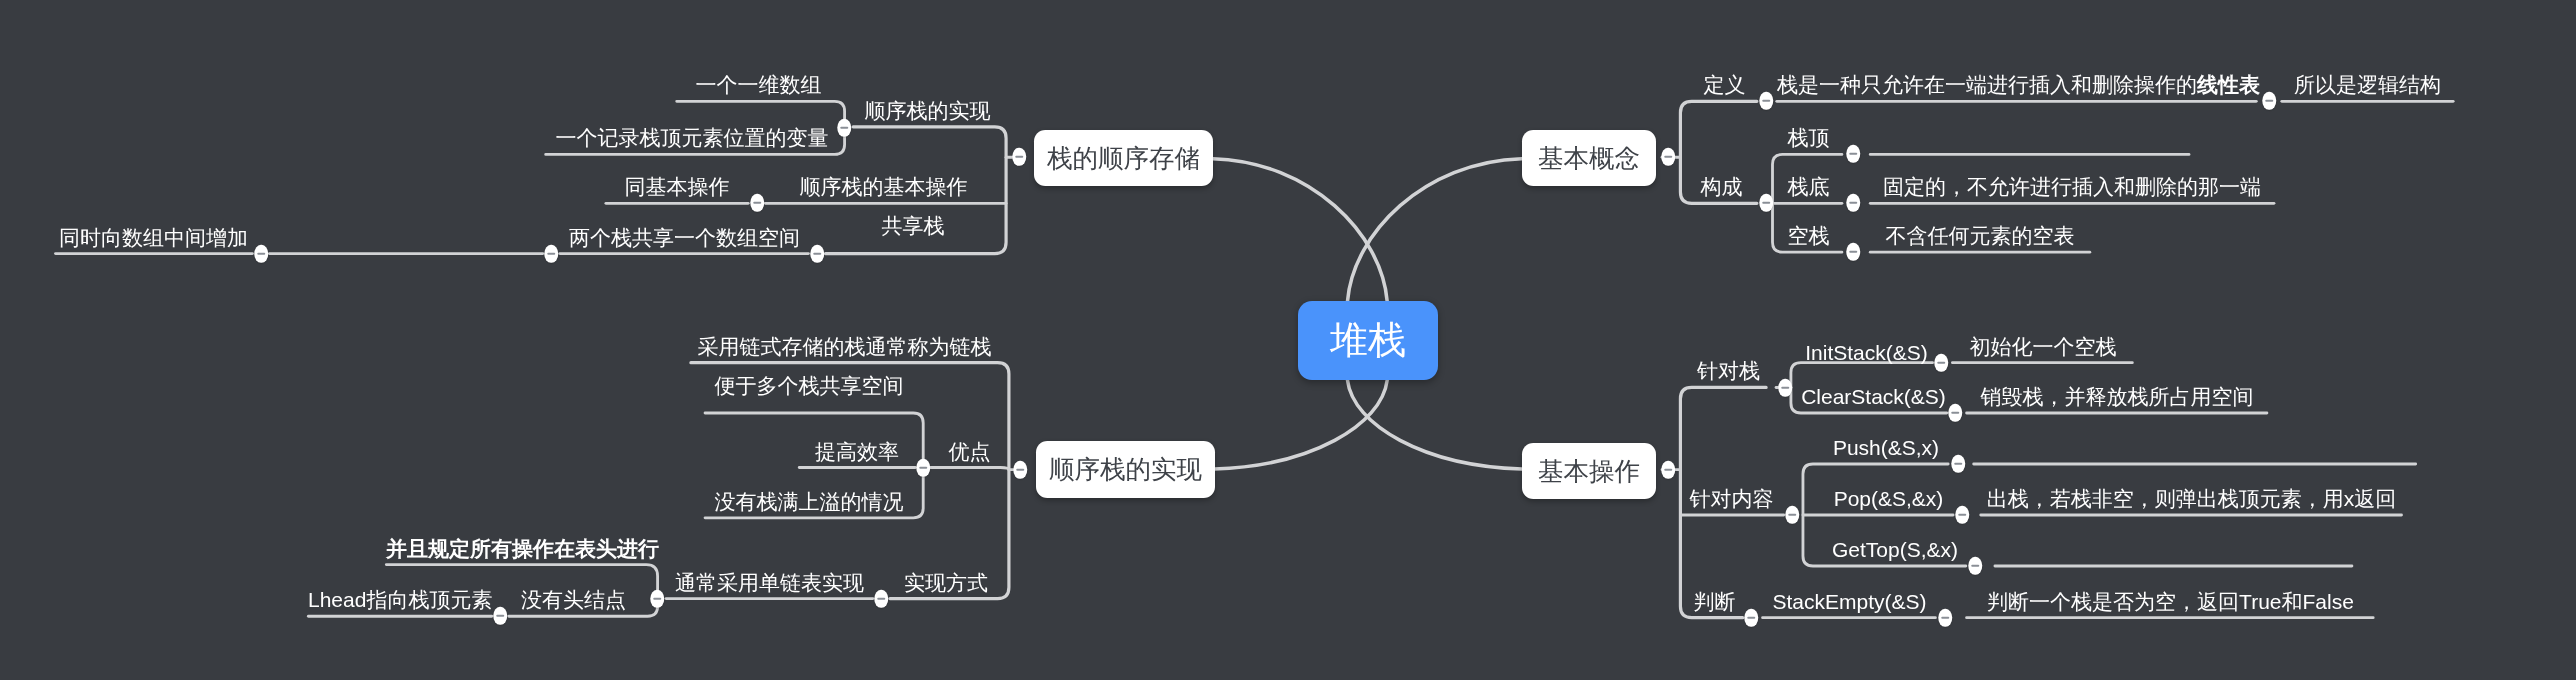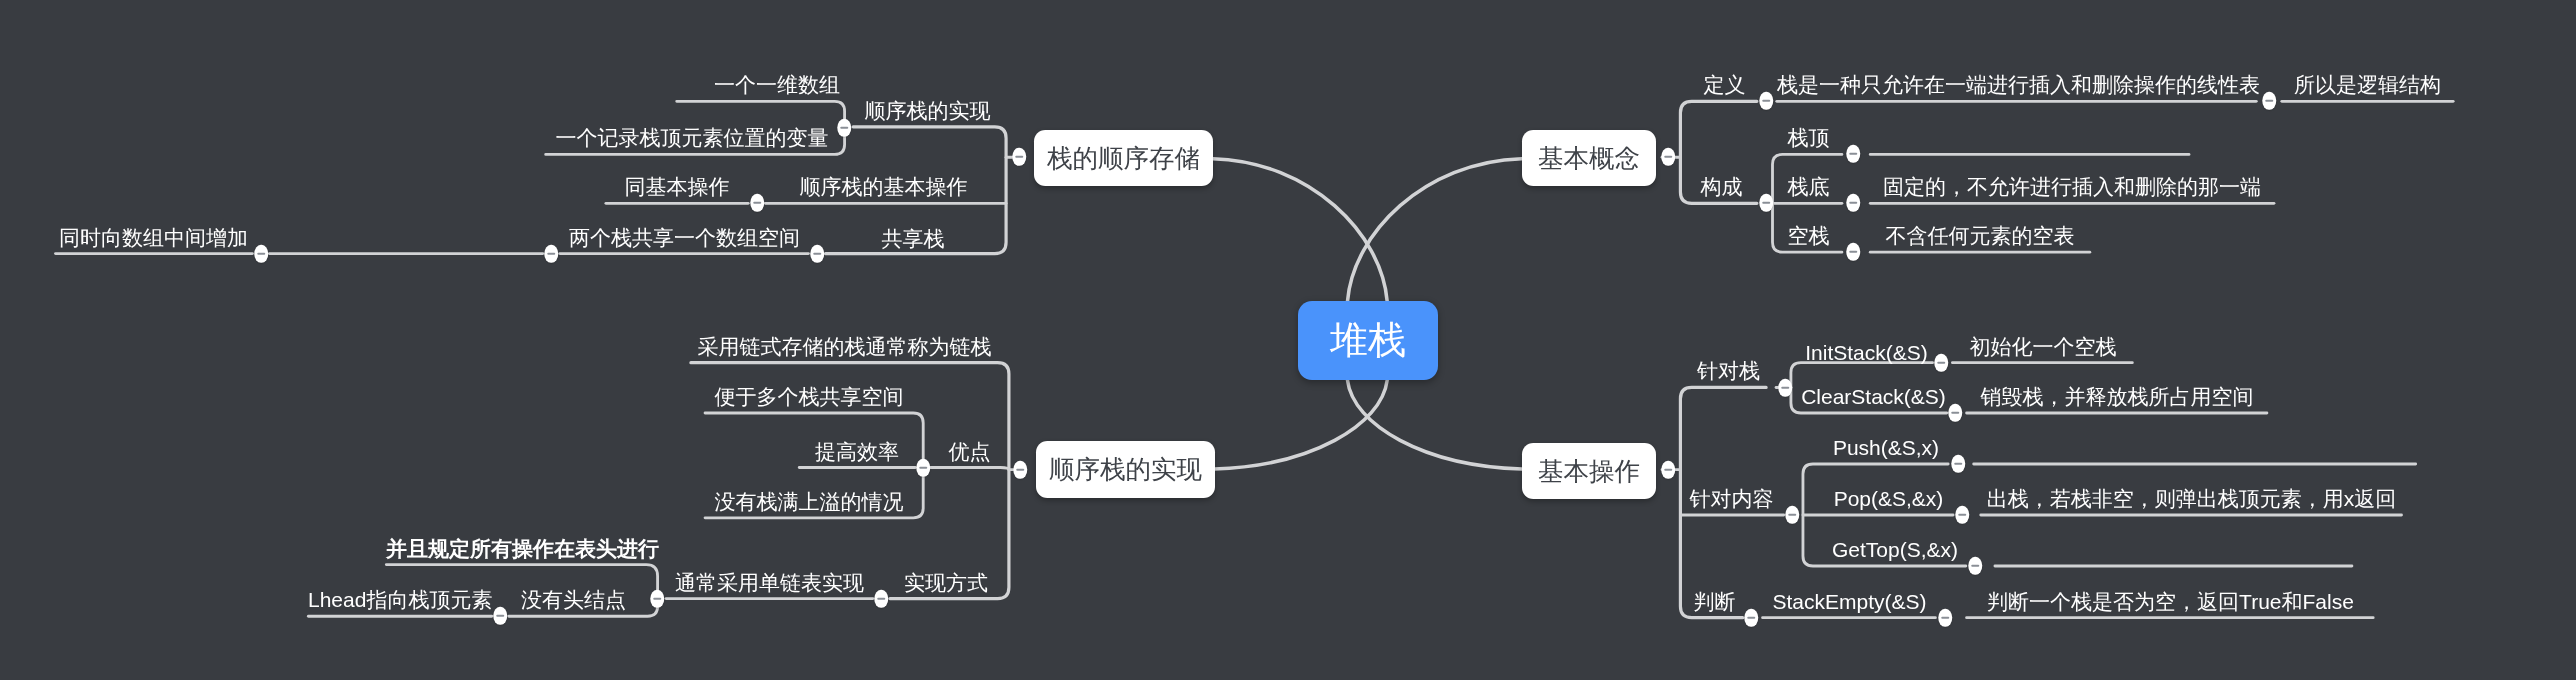--- a/index.html
+++ b/index.html
@@ -17,21 +17,21 @@
   svg#wires path{stroke:var(--line);stroke-width:4;fill:none;stroke-linecap:round;}
   svg#wires path.trunk{stroke-width:4.5;}
   svg#wires path.rootlink{stroke-width:5;}
 
   .lbl{
     position:absolute;z-index:3;color:var(--label-text);
     font-size:21px;line-height:25.5px;white-space:nowrap;
     text-align:center;overflow:visible;
   }
   .lbl.bold{font-weight:bold;}
-  .lbl b{font-weight:normal;}
+  .lbl b{font-weight:bold;}
 
   .topic{
     position:absolute;z-index:4;background:var(--topic-fill);color:var(--topic-text);
     border-radius:11.3px;display:flex;align-items:center;justify-content:center;
     font-size:25.5px;white-space:nowrap;box-shadow:0 2.1px 5.7px rgba(0,0,0,.25);
   }
   .root-topic{
     position:absolute;z-index:5;background:var(--root-fill);color:var(--root-text);
     border-radius:14px;display:flex;align-items:center;justify-content:center;
     font-size:38px;white-space:nowrap;box-shadow:0 2.1px 7px rgba(0,0,0,.3);
@@ -100,31 +100,31 @@
   </svg>
 
   <div class="root-topic" style="left:1298px;top:301px;width:140px;height:79px;">堆栈</div>
 
   <div class="topic" style="left:1034px;top:130px;width:179px;height:56px;">栈的顺序存储</div>
   <div class="topic" style="left:1036px;top:441px;width:179px;height:57px;">顺序栈的实现</div>
   <div class="topic" style="left:1522px;top:130px;width:134px;height:56px;">基本概念</div>
   <div class="topic" style="left:1522px;top:443px;width:134px;height:56px;">基本操作</div>
 
   <div class="lbl" style="left:853px;top:98px;width:149px;">顺序栈的实现</div>
-  <div class="lbl" style="left:677px;top:72px;width:163px;text-align:right;">一个一维数组</div>
+  <div class="lbl" style="left:677px;top:72px;width:163px;">一个一维数组</div>
   <div class="lbl" style="left:546px;top:125px;width:292px;">一个记录栈顶元素位置的变量</div>
   <div class="lbl" style="left:765px;top:174px;width:237px;">顺序栈的基本操作</div>
   <div class="lbl" style="left:606px;top:174px;width:142px;">同基本操作</div>
-  <div class="lbl" style="left:825px;top:226px;width:176px;">共享栈</div>
+  <div class="lbl" style="left:825px;top:213px;width:176px;">共享栈</div>
   <div class="lbl" style="left:560px;top:225px;width:249px;">两个栈共享一个数组空间</div>
   <div class="lbl" style="left:55px;top:225px;width:197px;">同时向数组中间增加</div>
 
   <div class="lbl" style="left:691px;top:334px;width:307px;">采用链式存储的栈通常称为链栈</div>
   <div class="lbl" style="left:930px;top:439px;width:79px;">优点</div>
-  <div class="lbl" style="left:705px;top:384px;width:208px;">便于多个栈共享空间</div>
+  <div class="lbl" style="left:705px;top:373px;width:208px;">便于多个栈共享空间</div>
   <div class="lbl" style="left:799px;top:439px;width:116px;">提高效率</div>
   <div class="lbl" style="left:705px;top:489px;width:208px;">没有栈满上溢的情况</div>
   <div class="lbl" style="left:890px;top:570px;width:112px;">实现方式</div>
   <div class="lbl" style="left:666px;top:570px;width:207px;">通常采用单链表实现</div>
   <div class="lbl bold" style="left:386px;top:536px;width:260px;">并且规定所有操作在表头进行</div>
   <div class="lbl" style="left:509px;top:587px;width:129px;">没有头结点</div>
   <div class="lbl" style="left:308px;top:587px;width:183px;">Lhead指向栈顶元素</div>
 
   <div class="lbl" style="left:1690px;top:72px;width:69px;">定义</div>
   <div class="lbl" style="left:1777px;top:72px;width:480px;"><span>栈是一种只允许在一端进行插入和删除操作的</span><b>线性表</b></div>

